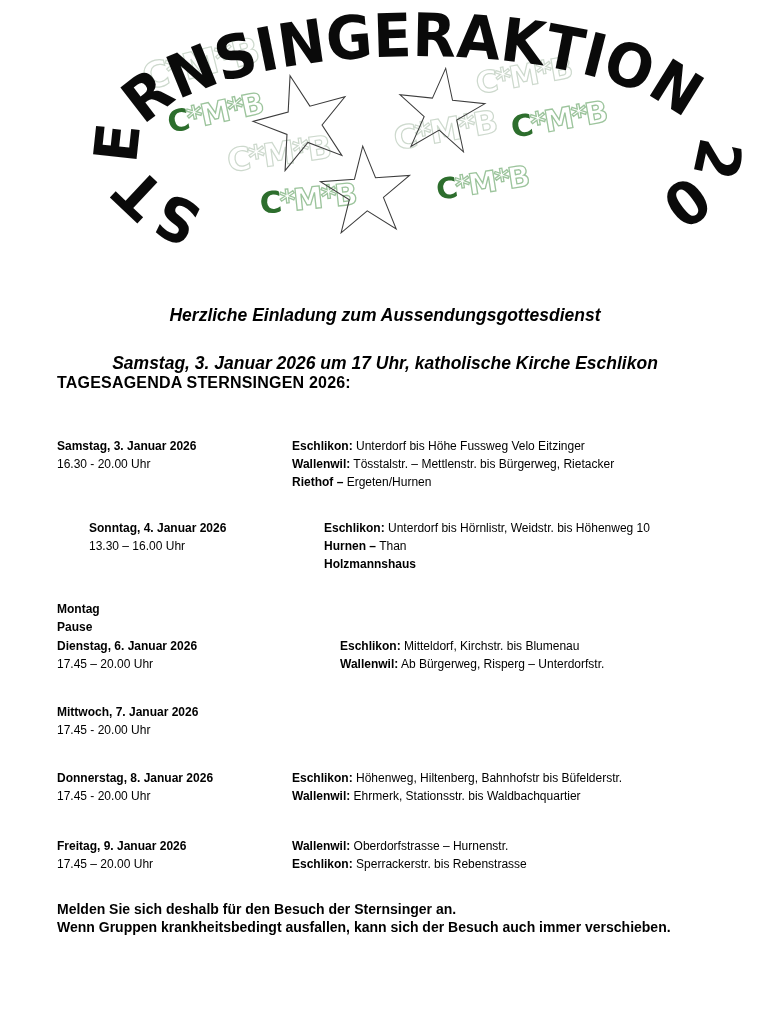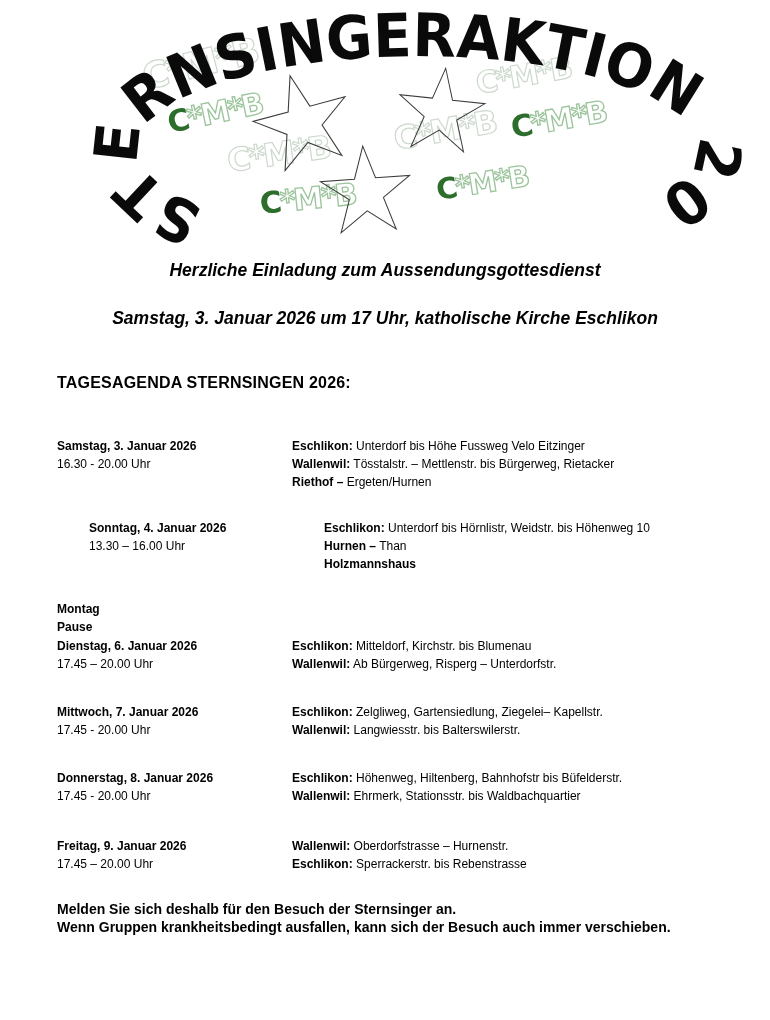--- a/index.html
+++ b/index.html
@@ -9,21 +9,21 @@
   }
   .logo-svg { position:absolute; left:0; top:0; width:770px; height:250px; }
   .cmb {
     font-family:"DejaVu Sans", sans-serif; font-weight:bold; letter-spacing:-2px;
   }
   .arc-text {
     font-family:"DejaVu Sans", sans-serif; font-weight:bold;
   }
   .h-italic {
     position:absolute; left:0; width:770px; text-align:center;
-    font-weight:bold; font-style:italic; font-size:17.5px; line-height:24px;
+    font-weight:bold; font-style:italic; font-size:17.5px; line-height:24px;margin-top:45px;
   }
   .h1 { top:258px; }
   .h2 { top:306px; }
   .agenda-title {
     position:absolute; left:57px; top:374px;
     font-weight:bold; font-size:16px; letter-spacing:0.2px;
   }
   .row { position:absolute; left:57px; width:700px; display:flex; font-size:12px; line-height:18px; }
   .row-left { width:235px; flex:none; }
   .row-right { flex:1; }
@@ -100,38 +100,34 @@
         </div>
       </div>
       <div class="row" style="top: 600px; flex-direction: column;">
         <div class="row-left">
           <div class="b">Montag</div>
         </div>
         <div class="row-right">
           <div><span class="b">Pause</span></div>
         </div>
       </div>
-      <div class="row" style="top: 637px;">
+      <div class="row" style="top: 637px; gap: 48px;">
         <div class="row-left">
           <div class="b">Dienstag, 6. Januar 2026</div>
           <div>17.45 – 20.00 Uhr</div>
         </div>
         <div class="row-right">
           <div><span class="b">Eschlikon:</span> <span>Mitteldorf, Kirchstr. bis Blumenau</span></div>
           <div><span class="b">Wallenwil:</span> <span>Ab Bürgerweg, Risperg – Unterdorfstr.</span></div>
         </div>
       </div>
       <div class="row" style="top: 703px;">
         <div class="row-left">
           <div class="b">Mittwoch, 7. Januar 2026</div>
           <div>17.45 - 20.00 Uhr</div>
-        </div>
-        <div class="row-right">
-          <div><span class="b">Eschlikon:</span> <span>Zelgliweg, Gartensiedlung, Ziegelei– Kapellstr.</span></div>
-          <div><span class="b">Wallenwil:</span> <span>Langwiesstr. bis Balterswilerstr.</span></div>
         </div>
       </div>
       <div class="row" style="top: 769px;">
         <div class="row-left">
           <div class="b">Donnerstag, 8. Januar 2026</div>
           <div>17.45 - 20.00 Uhr</div>
         </div>
         <div class="row-right">
           <div><span class="b">Eschlikon:</span> <span>Höhenweg, Hiltenberg, Bahnhofstr bis Büfelderstr.</span></div>
           <div><span class="b">Wallenwil:</span> <span>Ehrmerk, Stationsstr. bis Waldbachquartier</span></div>

